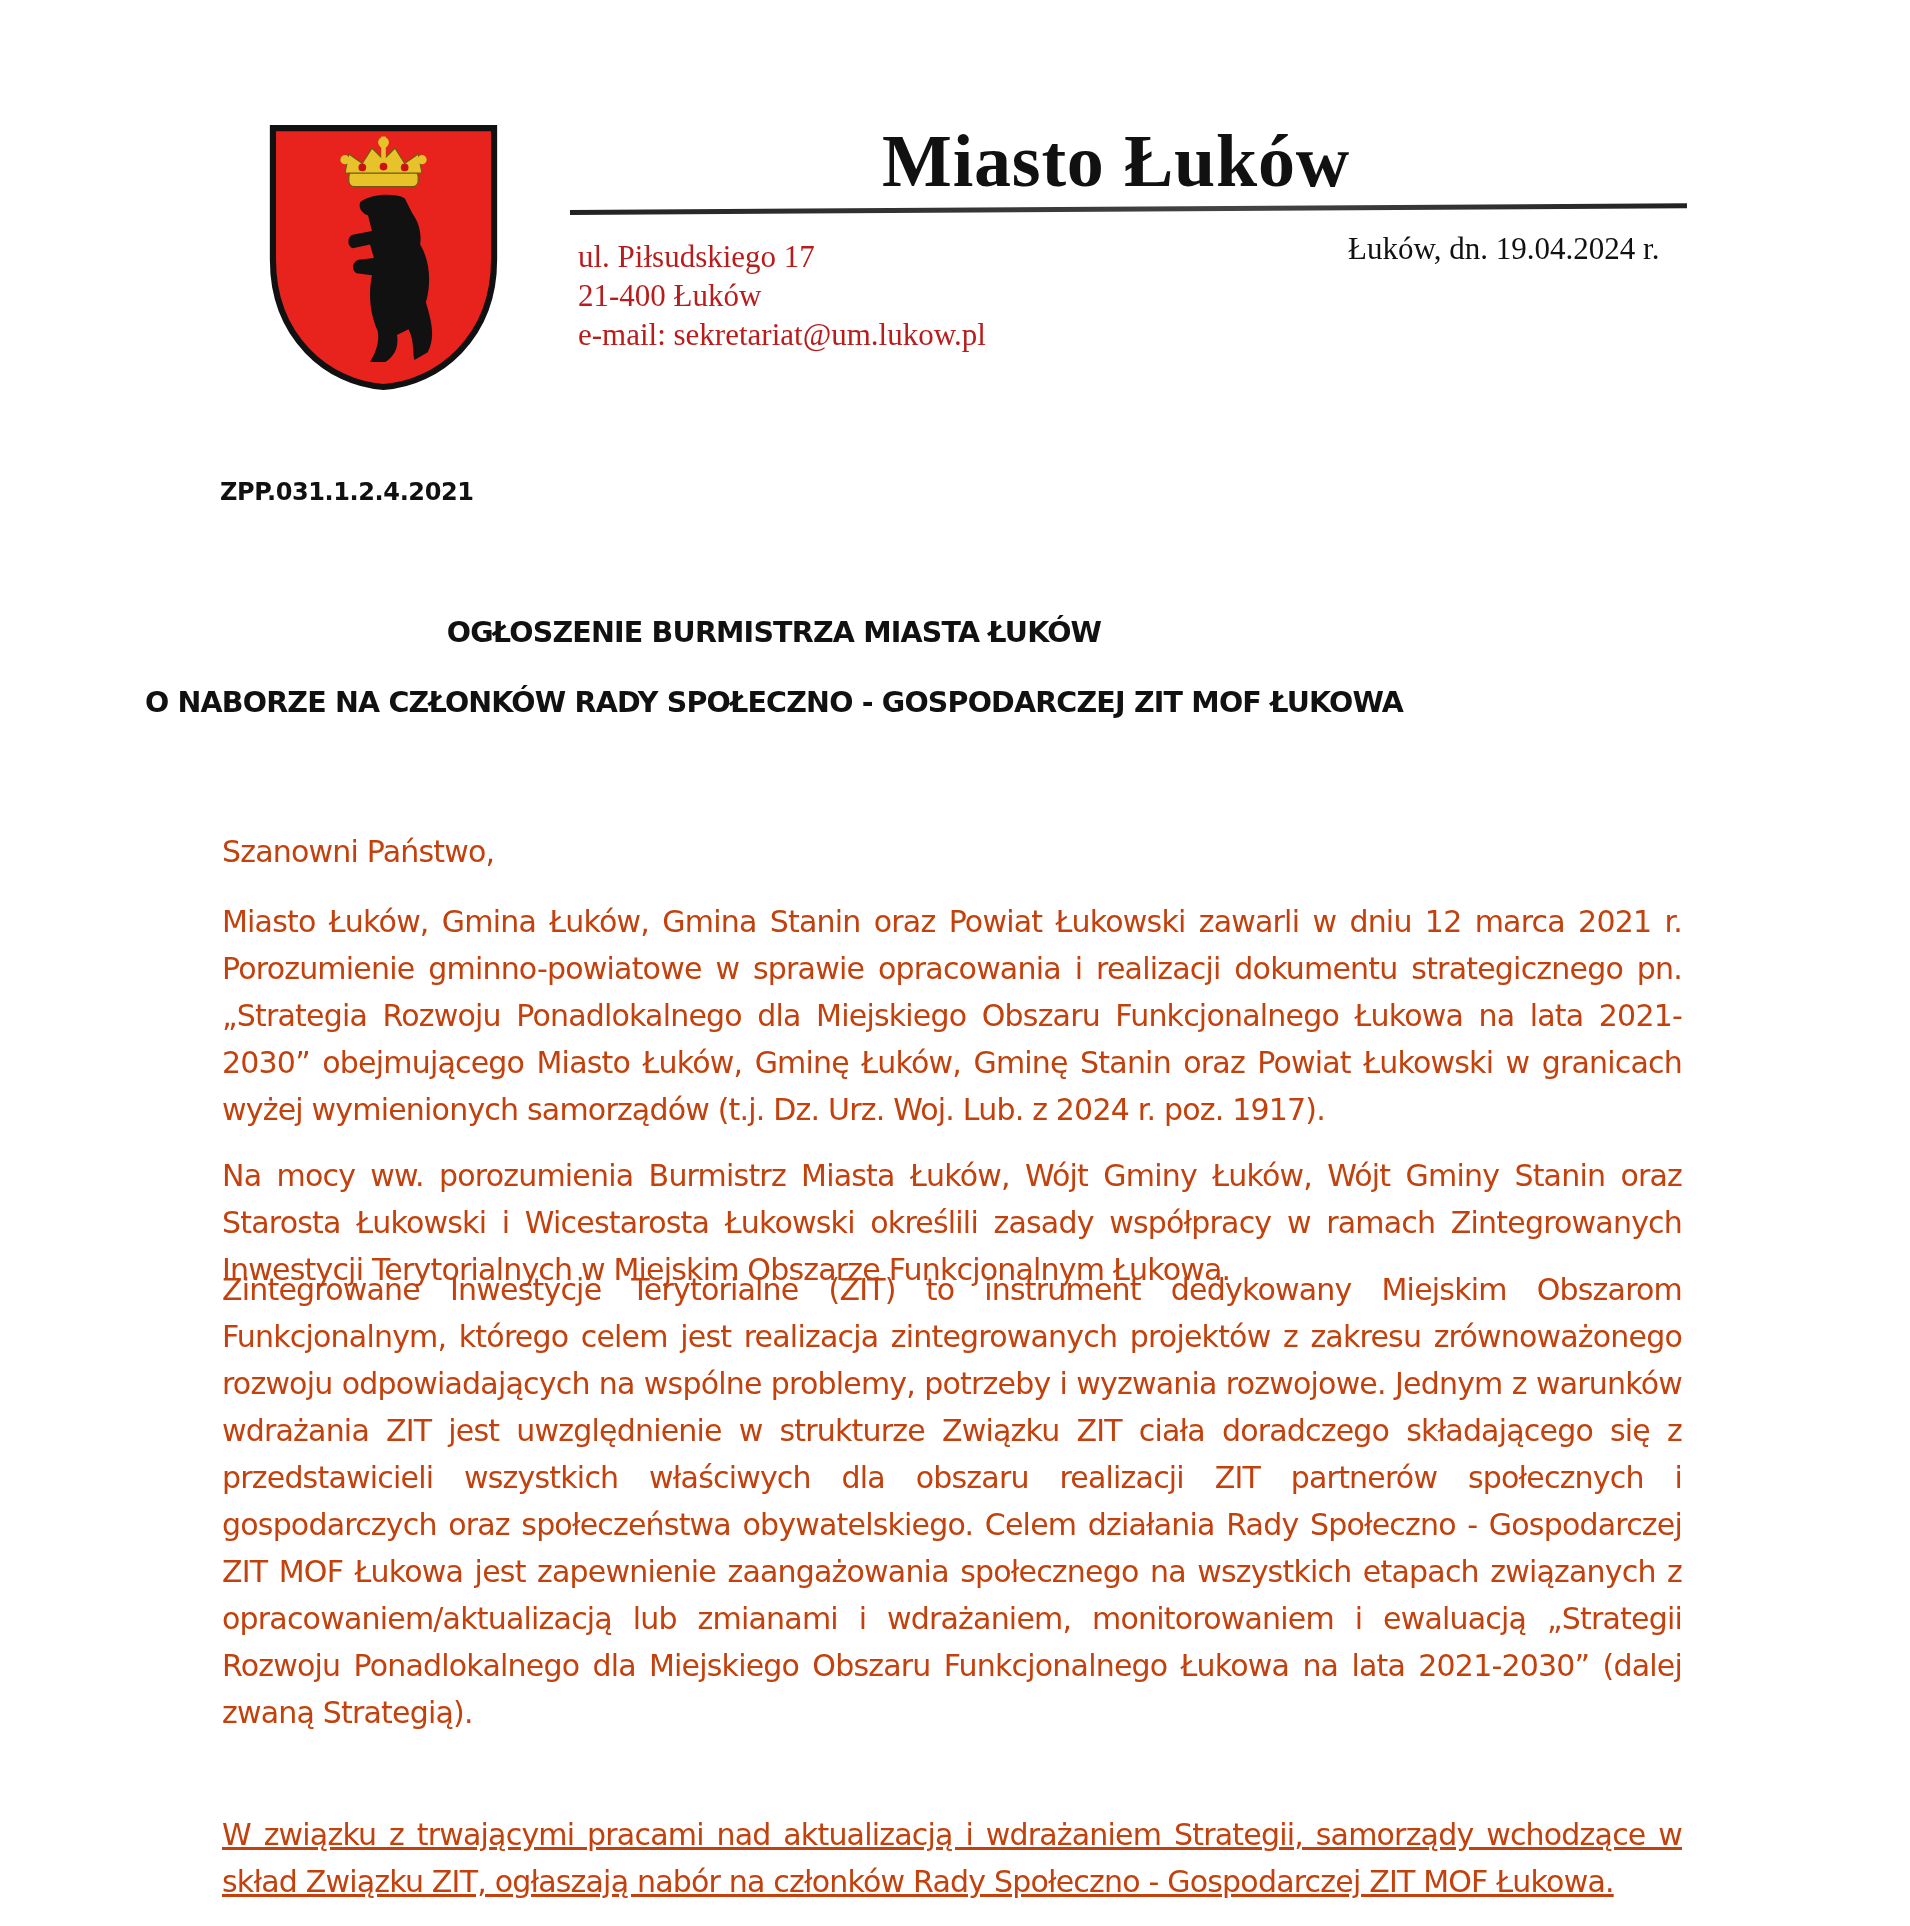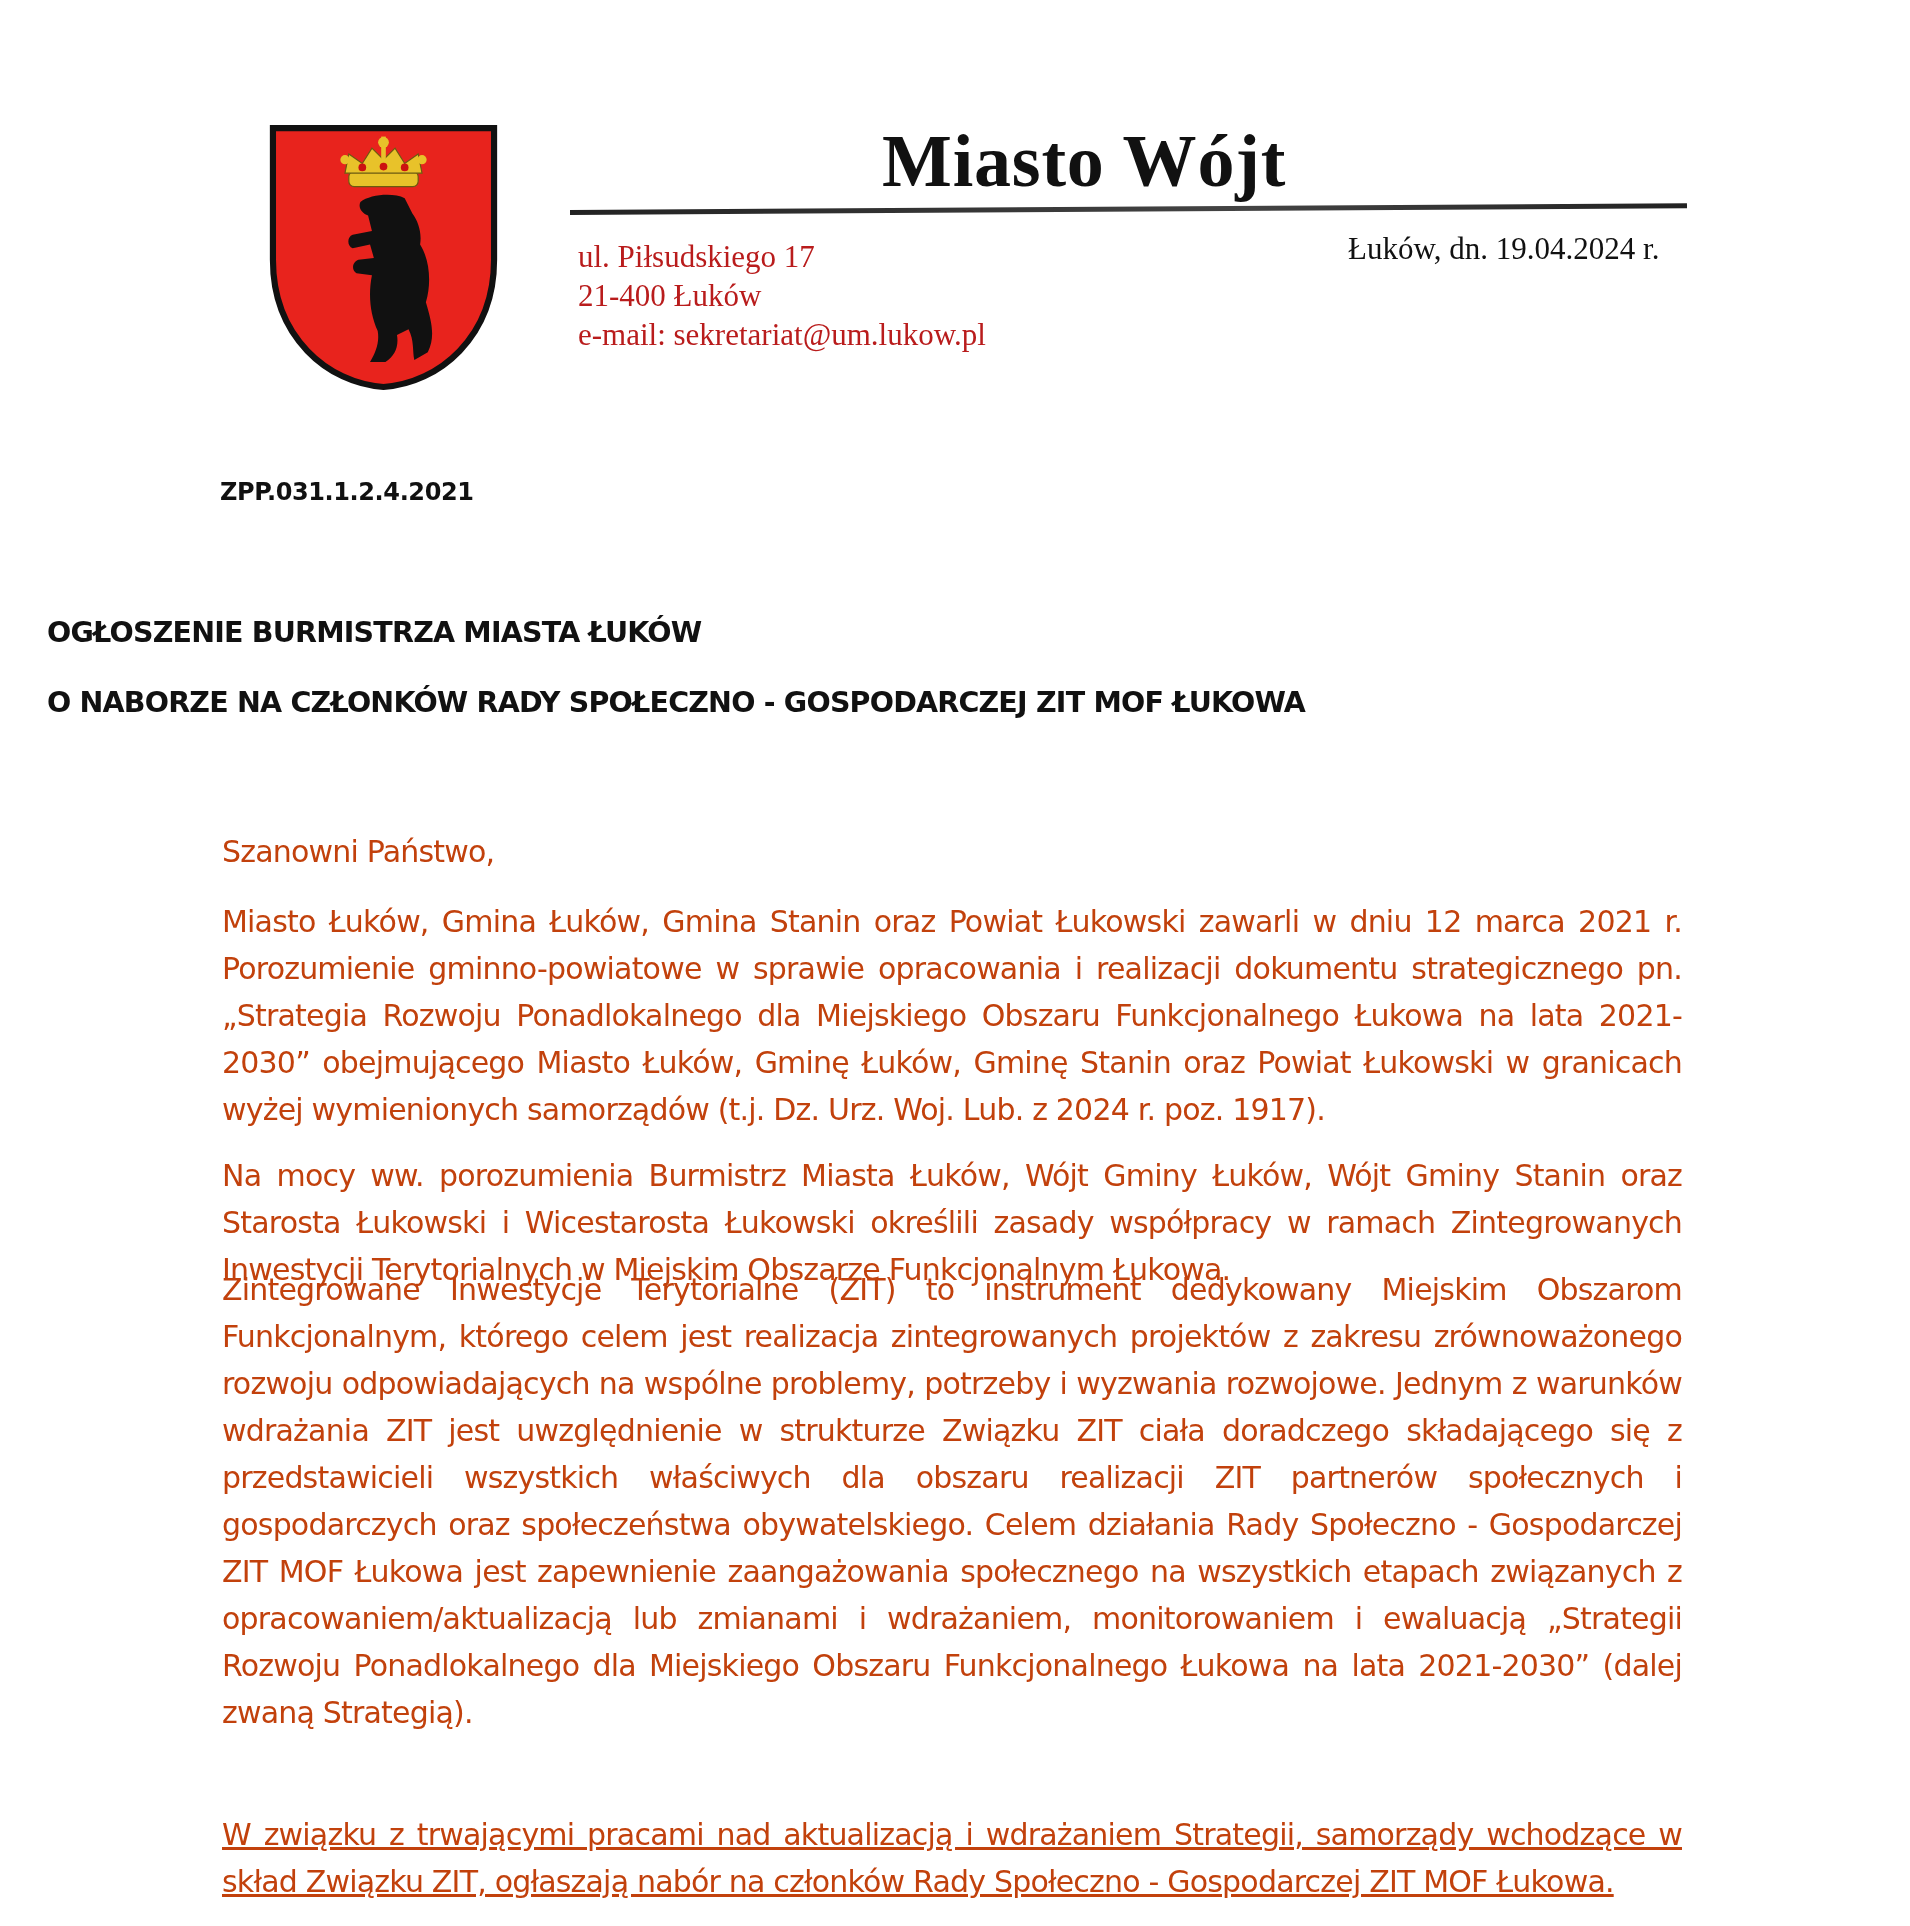--- a/index.html
+++ b/index.html
@@ -11,21 +11,21 @@
   .org-title { position: absolute; left: 882px; top: 119px; font-family: "Liberation Serif", serif; font-weight: bold; font-size: 74px; letter-spacing: 0.8px; color: #111; white-space: nowrap; }
   .header-rule { position: absolute; left: 570px; top: 210px; width: 1117px; height: 4.6px; background: linear-gradient(to right, #222, #444 60%, #222); transform: rotate(-0.35deg); transform-origin: left center; }
   .address { position: absolute; left: 578px; top: 237px; font-family: "Liberation Serif", serif; font-size: 31px; line-height: 39px; color: #b91c1c; }
   .address div { white-space: nowrap; }
   .date-line { position: absolute; left: 1348px; top: 231px; font-family: Liberation Serif, serif; font-size: 31px; color: #111; white-space: nowrap; }
 
   
   .ref { position: absolute; left: 220px; top: 478px; font-family: "DejaVu Sans", sans-serif; font-weight: bold; font-size: 24px; color: #111; white-space: nowrap; letter-spacing: -0.4px; }
 
   
-  .title { position: absolute; left: 0; width: 1548px; text-align: left; font-family: "DejaVu Sans", sans-serif; font-weight: bold; font-size: 28.5px; color: #111; white-space: nowrap; letter-spacing: -0.8px; margin-left: 47px; }
+  .title { position: absolute; left: 0; width: 1548px; text-align: center; font-family: "DejaVu Sans", sans-serif; font-weight: bold; font-size: 28.5px; color: #111; white-space: nowrap; letter-spacing: -0.8px; }
   .title1 { top: 616px; }
   .title2 { top: 686px; }
 
   
   .body { position: absolute; left: 222px; width: 1460px; font-family: "DejaVu Sans", sans-serif; font-size: 30px; line-height: 47px; color: #c2410c; text-align: justify; letter-spacing: -0.8px; }
   .body p { margin: 0; }
   .greeting { top: 828px; }
   .p1 { top: 898px; }
   .p2 { top: 1152px; }
   .p3 { top: 1266px; }
@@ -48,21 +48,21 @@
       <circle cx="305" cy="118" r="10" fill="#c11"></circle>
       <circle cx="360" cy="120" r="10" fill="#c11"></circle>
       <circle cx="205" cy="100" r="12" fill="#e8c22a"></circle>
       <circle cx="405" cy="100" r="12" fill="#e8c22a"></circle>
     </g>
     <g fill="#111">
       <path d="M245 210 C270 190 330 185 360 200 L380 240 C395 260 405 290 400 320 C425 360 430 420 415 470 C430 520 440 560 420 600 L385 620 C380 595 385 570 370 540 L340 555 C345 585 335 610 310 625 L270 625 C285 600 295 575 290 545 C270 500 265 450 275 400 L235 395 C220 385 225 365 240 360 L280 355 L270 320 L225 330 C210 325 210 300 225 295 L275 285 L265 245 C250 240 238 225 245 210 Z"></path>
     </g>
   </svg>
 
-  <div class="org-title">Miasto Wójt</div>
+  <div class="org-title">Miasto Łuków</div>
   <div class="header-rule"></div>
 
   <div class="address">
     <div>ul. Piłsudskiego 17</div>
     <div>21-400 Łuków</div>
     <div>e-mail: sekretariat@um.lukow.pl</div>
   </div>
 
   <div class="date-line">Łuków, dn. 19.04.2024 r.</div>
 

